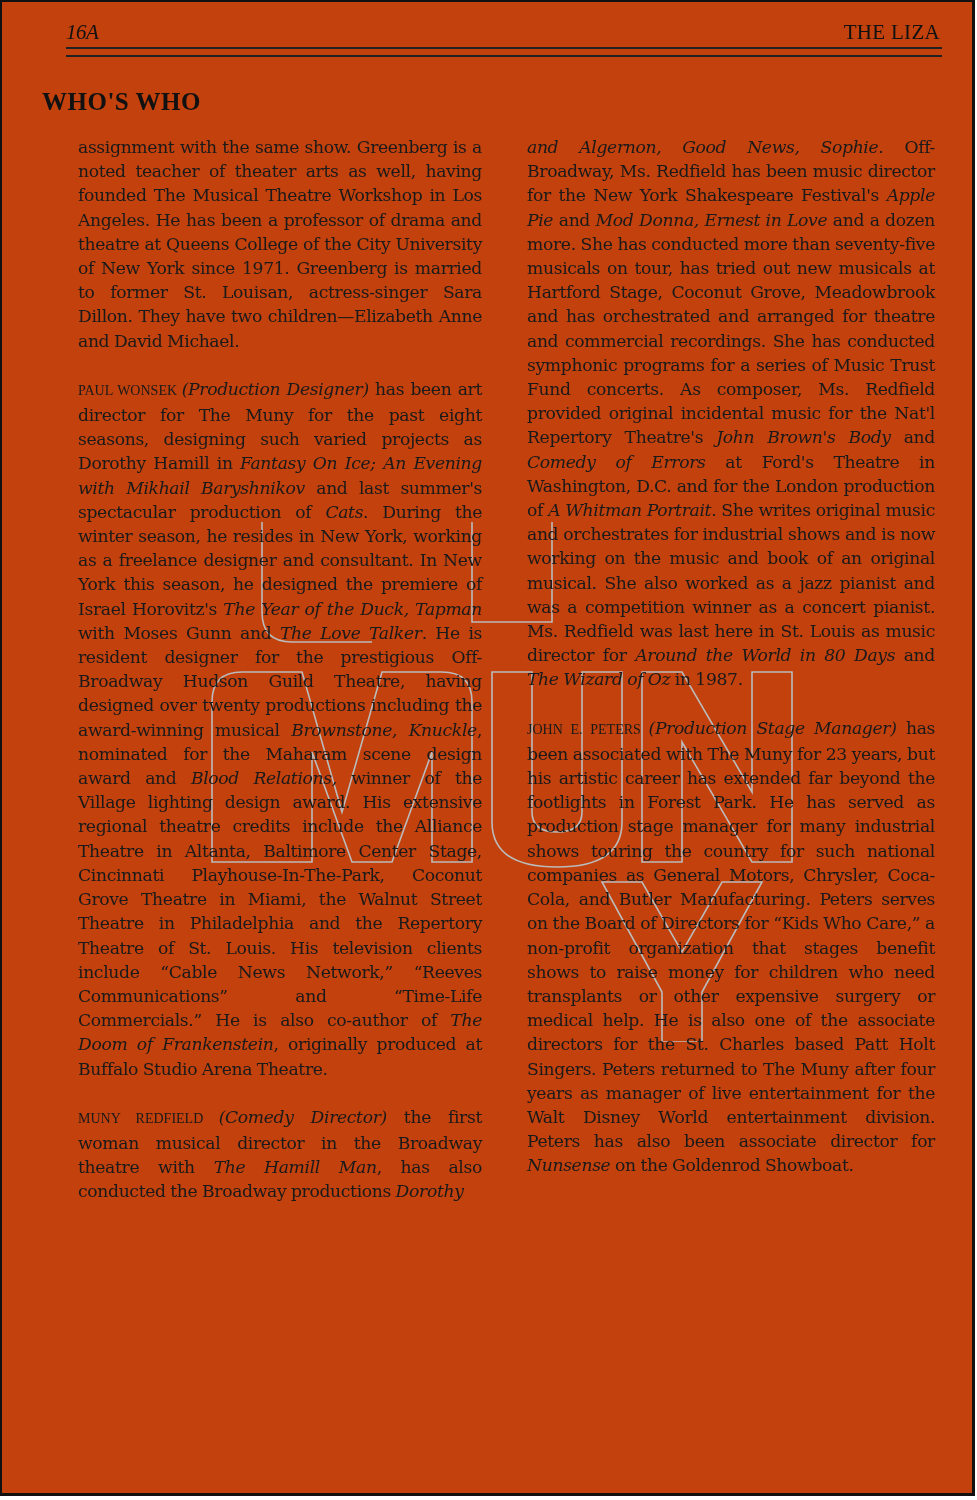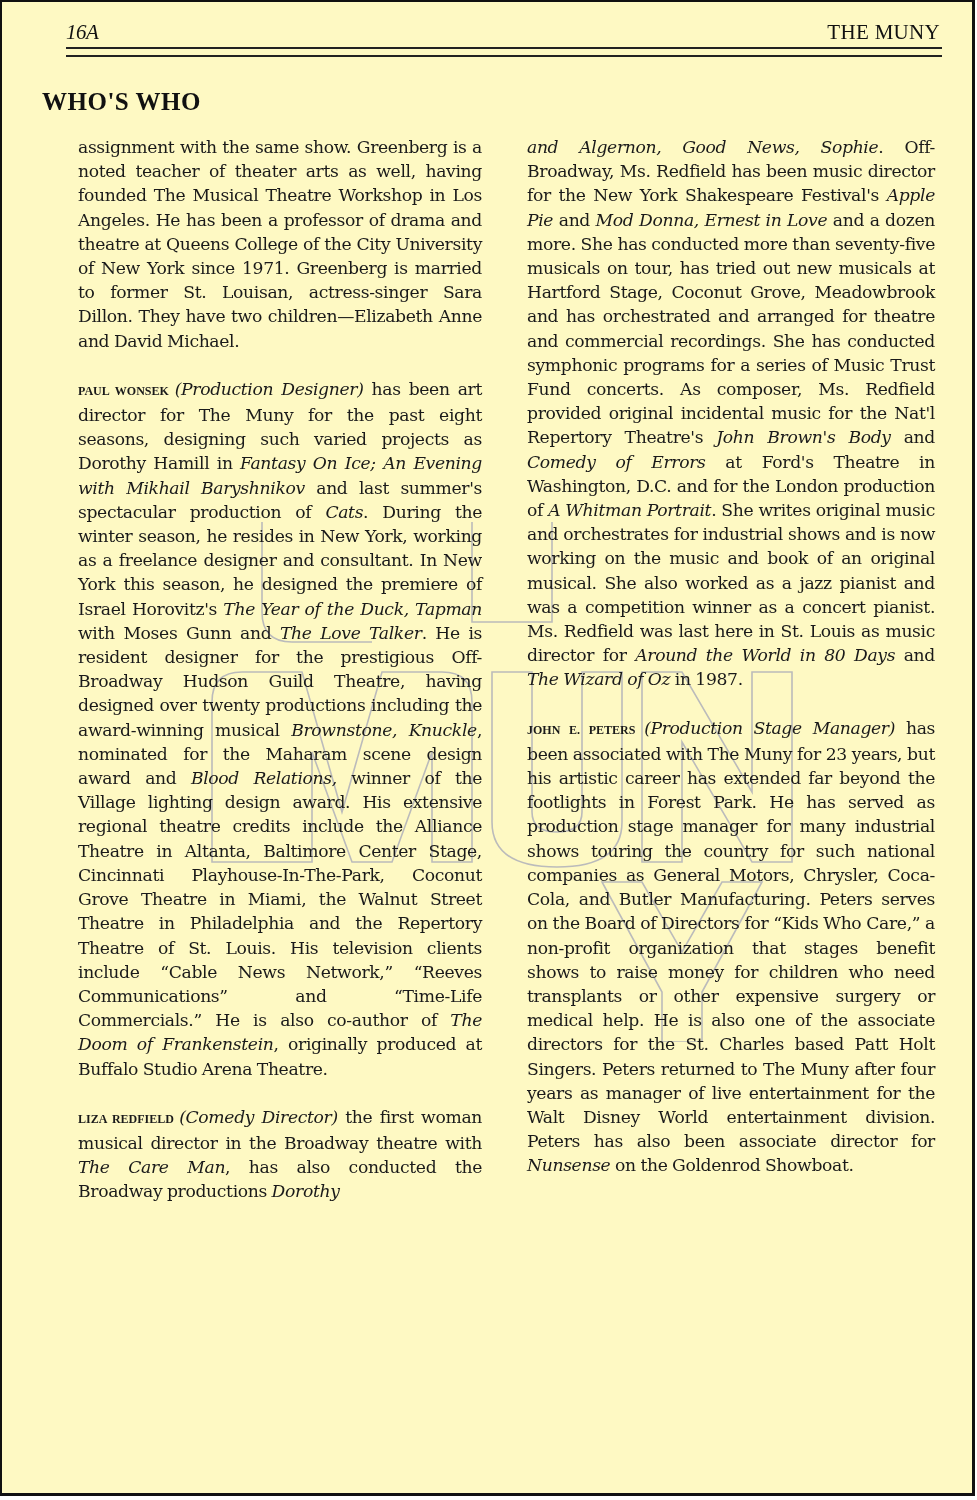--- a/index.html
+++ b/index.html
@@ -1,20 +1,20 @@
 <!DOCTYPE html>
 <html><head>
 <meta charset="utf-8">
 <style>
   html, body { margin:0; padding:0; background:#ffffff; }
   body { width:977px; height:1500px; position:relative; overflow:hidden; }
   .page {
     position:absolute; left:0; top:0; width:975px; height:1496px;
     border:2px solid #111; border-right-width:3px; border-bottom-width:3px;
-    box-sizing:border-box; background:#fef9c3;
+    box-sizing:border-box; background:#c2410c;
   }
   .hdr-left {
     position:absolute; left:64px; top:18px;
     font-family:"Liberation Serif", serif; font-style:italic; font-size:21px; color:#111;
     letter-spacing:-0.5px;
   }
   .hdr-right {
     position:absolute; right:32px; top:18px;
     font-family:"Liberation Serif", serif; font-size:21px; color:#111; letter-spacing:0.3px;
   }
@@ -27,49 +27,49 @@
     margin-left:40px;
   }
   .col {
     position:absolute; top:133px; width:404px;
     font-family:"DejaVu Serif", serif; font-size:17.2px; line-height:24.2px; color:#1a1a1a;
     text-align:justify; hyphens:none; letter-spacing:-0.35px; word-spacing:-0.5px;
   }
   .col.left { left:66px;margin-left:10px; }
   .col.right { left:525px; width:408px; }
   .col p { margin:0 0 24px 0; }
-  .col b { font-weight:bold; font-family:"Liberation Serif", serif; font-size:12px; letter-spacing:0; }
+  .col b { font-weight:normal; font-family:"Liberation Serif", serif; font-size:14px; letter-spacing:0; }
   .col i { font-style:italic; }
   .watermark {
     position:absolute; left:170px; top:520px; width:700px; height:520px; pointer-events:none;
   }
 </style>
 </head>
 <body>
 
 <div class="page">
   <div class="hdr-left">16A</div>
-  <div class="hdr-right">THE MUNY</div>
+  <div class="hdr-right">THE LIZA</div>
   <div class="rule1"></div>
   <div class="rule2"></div>
 
   <div class="title">WHO'S WHO</div>
 
   <svg class="watermark" viewBox="0 0 700 520">
     <g fill="none" stroke="#bbb" stroke-width="1.6">
       <path d="M40 340 L40 180 Q40 150 70 150 L130 150 L170 290 L210 150 L270 150 Q300 150 300 180 L300 340 L260 340 L260 230 L220 340 L180 340 L140 230 L140 340 Z"></path>
       <path d="M320 150 L360 150 L360 290 Q360 310 385 310 Q410 310 410 290 L410 150 L450 150 L450 300 Q450 345 385 345 Q320 345 320 300 Z"></path>
       <path d="M470 340 L470 150 L510 150 L580 270 L580 150 L620 150 L620 340 L580 340 L510 220 L510 340 Z"></path>
       <path d="M90 0 L90 90 Q90 120 120 120 L200 120 M300 0 L300 100 L380 100 L380 0"></path>
       <path d="M430 360 L470 360 L510 430 L550 360 L590 360 L530 470 L530 520 L490 520 L490 470 Z"></path>
     </g>
   </svg>
 
   <div class="col left" id="col-left">
       <p><span>assignment with the same show. Greenberg is a noted teacher of theater arts as well, having founded The Musical Theatre Workshop in Los Angeles. He has been a professor of drama and theatre at Queens College of the City University of New York since 1971. Greenberg is married to former St. Louisan, actress-singer Sara Dillon. They have two children—Elizabeth Anne and David Michael.</span></p>
       <p><b>PAUL WONSEK </b><i>(Production Designer)</i><span> has been art director for The Muny for the past eight seasons, designing such varied projects as Dorothy Hamill in </span><i>Fantasy On Ice; An Evening with Mikhail Baryshnikov</i><span> and last summer's spectacular production of </span><i>Cats</i><span>. During the winter season, he resides in New York, working as a freelance designer and consultant. In New York this season, he designed the premiere of Israel Horovitz's </span><i>The Year of the Duck, Tapman</i><span> with Moses Gunn and </span><i>The Love Talker</i><span>. He is resident designer for the prestigious Off-Broadway Hudson Guild Theatre, having designed over twenty productions including the award-winning musical </span><i>Brownstone, Knuckle</i><span>, nominated for the Maharam scene design award and </span><i>Blood Relations,</i><span> winner of the Village lighting design award. His extensive regional theatre credits include the Alliance Theatre in Altanta, Baltimore Center Stage, Cincinnati Playhouse-In-The-Park, Coconut Grove Theatre in Miami, the Walnut Street Theatre in Philadelphia and the Repertory Theatre of St. Louis. His television clients include “Cable News Network,” “Reeves Communications” and “Time-Life Commercials.” He is also co-author of </span><i>The Doom of Frankenstein</i><span>, originally produced at Buffalo Studio Arena Theatre.</span></p>
-      <p><b>LIZA REDFIELD </b><i>(Comedy Director)</i><span> the first woman musical director in the Broadway theatre with </span><i>The Care Man</i><span>, has also conducted the Broadway productions </span><i>Dorothy</i></p>
+      <p><b>MUNY REDFIELD </b><i>(Comedy Director)</i><span> the first woman musical director in the Broadway theatre with </span><i>The Hamill Man</i><span>, has also conducted the Broadway productions </span><i>Dorothy</i></p>
     </div>
   <div class="col right" id="col-right">
       <p><i>and Algernon, Good News, Sophie</i><span>. Off-Broadway, Ms. Redfield has been music director for the New York Shakespeare Festival's </span><i>Apple Pie</i><span> and </span><i>Mod Donna, Ernest in Love</i><span> and a dozen more. She has conducted more than seventy-five musicals on tour, has tried out new musicals at Hartford Stage, Coconut Grove, Meadowbrook and has orchestrated and arranged for theatre and commercial recordings. She has conducted symphonic programs for a series of Music Trust Fund concerts. As composer, Ms. Redfield provided original incidental music for the Nat'l Repertory Theatre's </span><i>John Brown's Body</i><span> and </span><i>Comedy of Errors</i><span> at Ford's Theatre in Washington, D.C. and for the London production of </span><i>A Whitman Portrait</i><span>. She writes original music and orchestrates for industrial shows and is now working on the music and book of an original musical. She also worked as a jazz pianist and was a competition winner as a concert pianist. Ms. Redfield was last here in St. Louis as music director for </span><i>Around the World in 80 Days</i><span> and </span><i>The Wizard of Oz</i><span> in 1987.</span></p>
       <p><b>JOHN E. PETERS </b><i>(Production Stage Manager)</i><span> has been associated with The Muny for 23 years, but his artistic career has extended far beyond the footlights in Forest Park. He has served as production stage manager for many industrial shows touring the country for such national companies as General Motors, Chrysler, Coca-Cola, and Butler Manufacturing. Peters serves on the Board of Directors for “Kids Who Care,” a non-profit organization that stages benefit shows to raise money for children who need transplants or other expensive surgery or medical help. He is also one of the associate directors for the St. Charles based Patt Holt Singers. Peters returned to The Muny after four years as manager of live entertainment for the Walt Disney World entertainment division. Peters has also been associate director for </span><i>Nunsense</i><span> on the Goldenrod Showboat.</span></p>
     </div>
 </div>
 
 </body></html>

